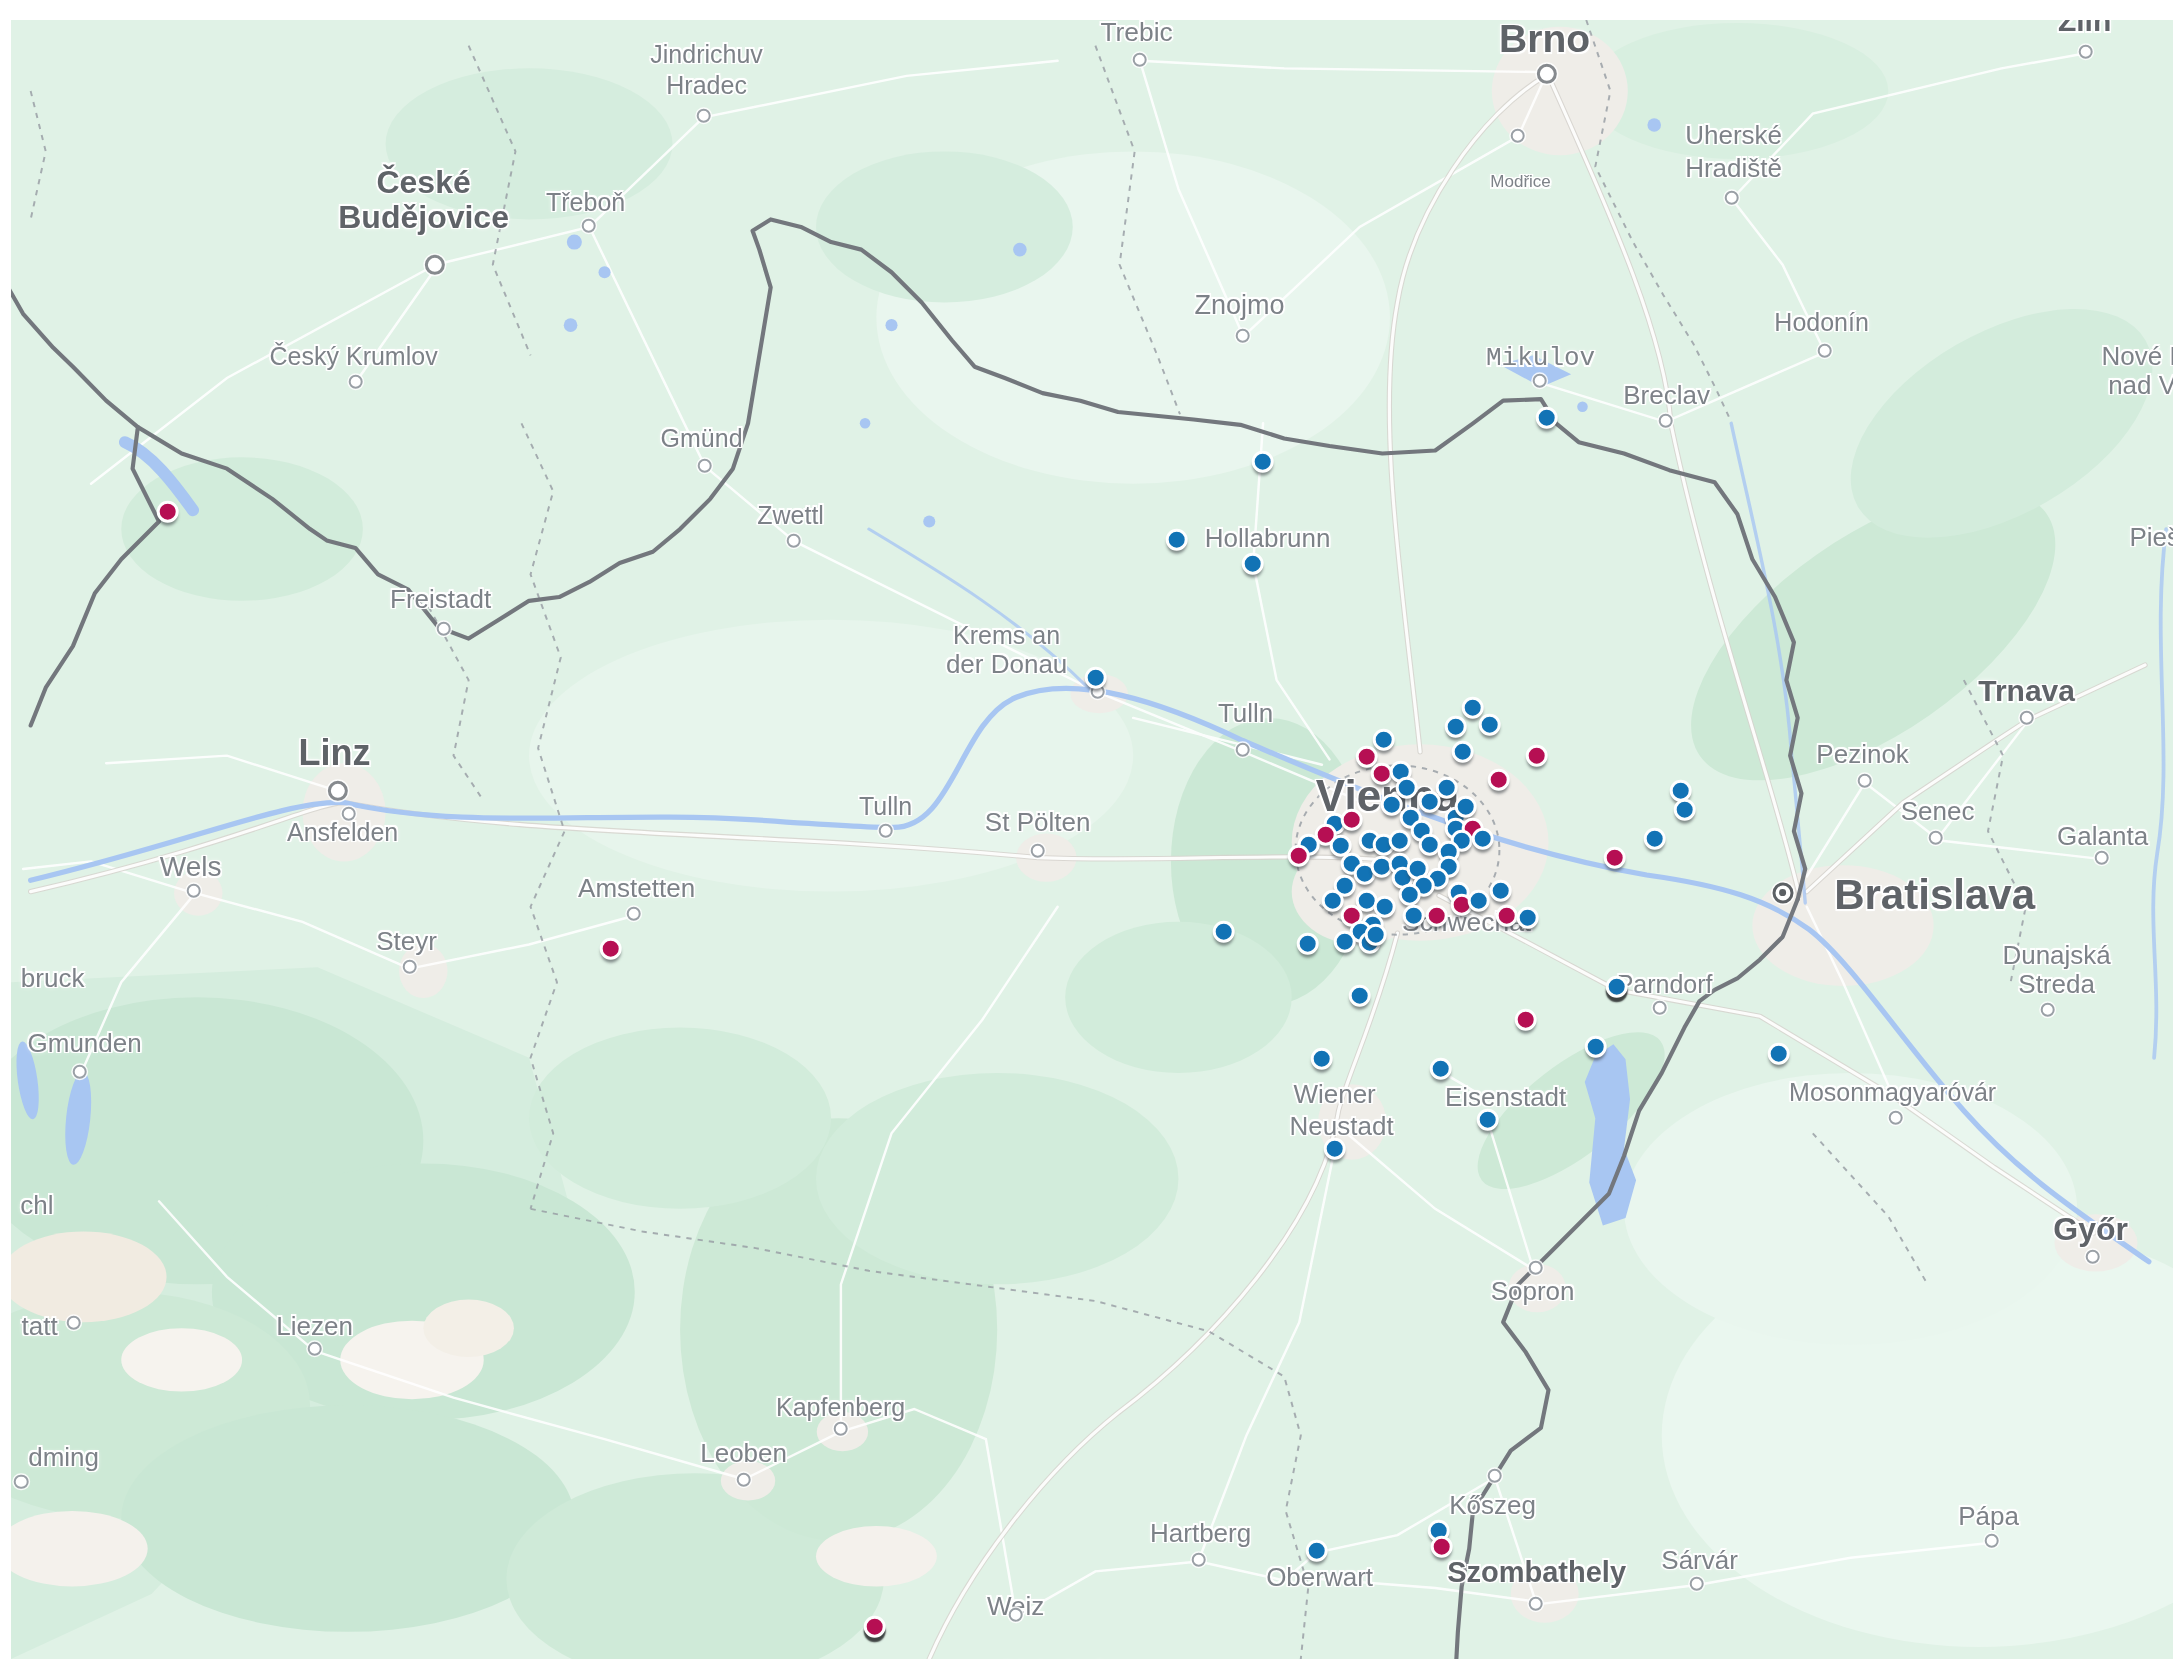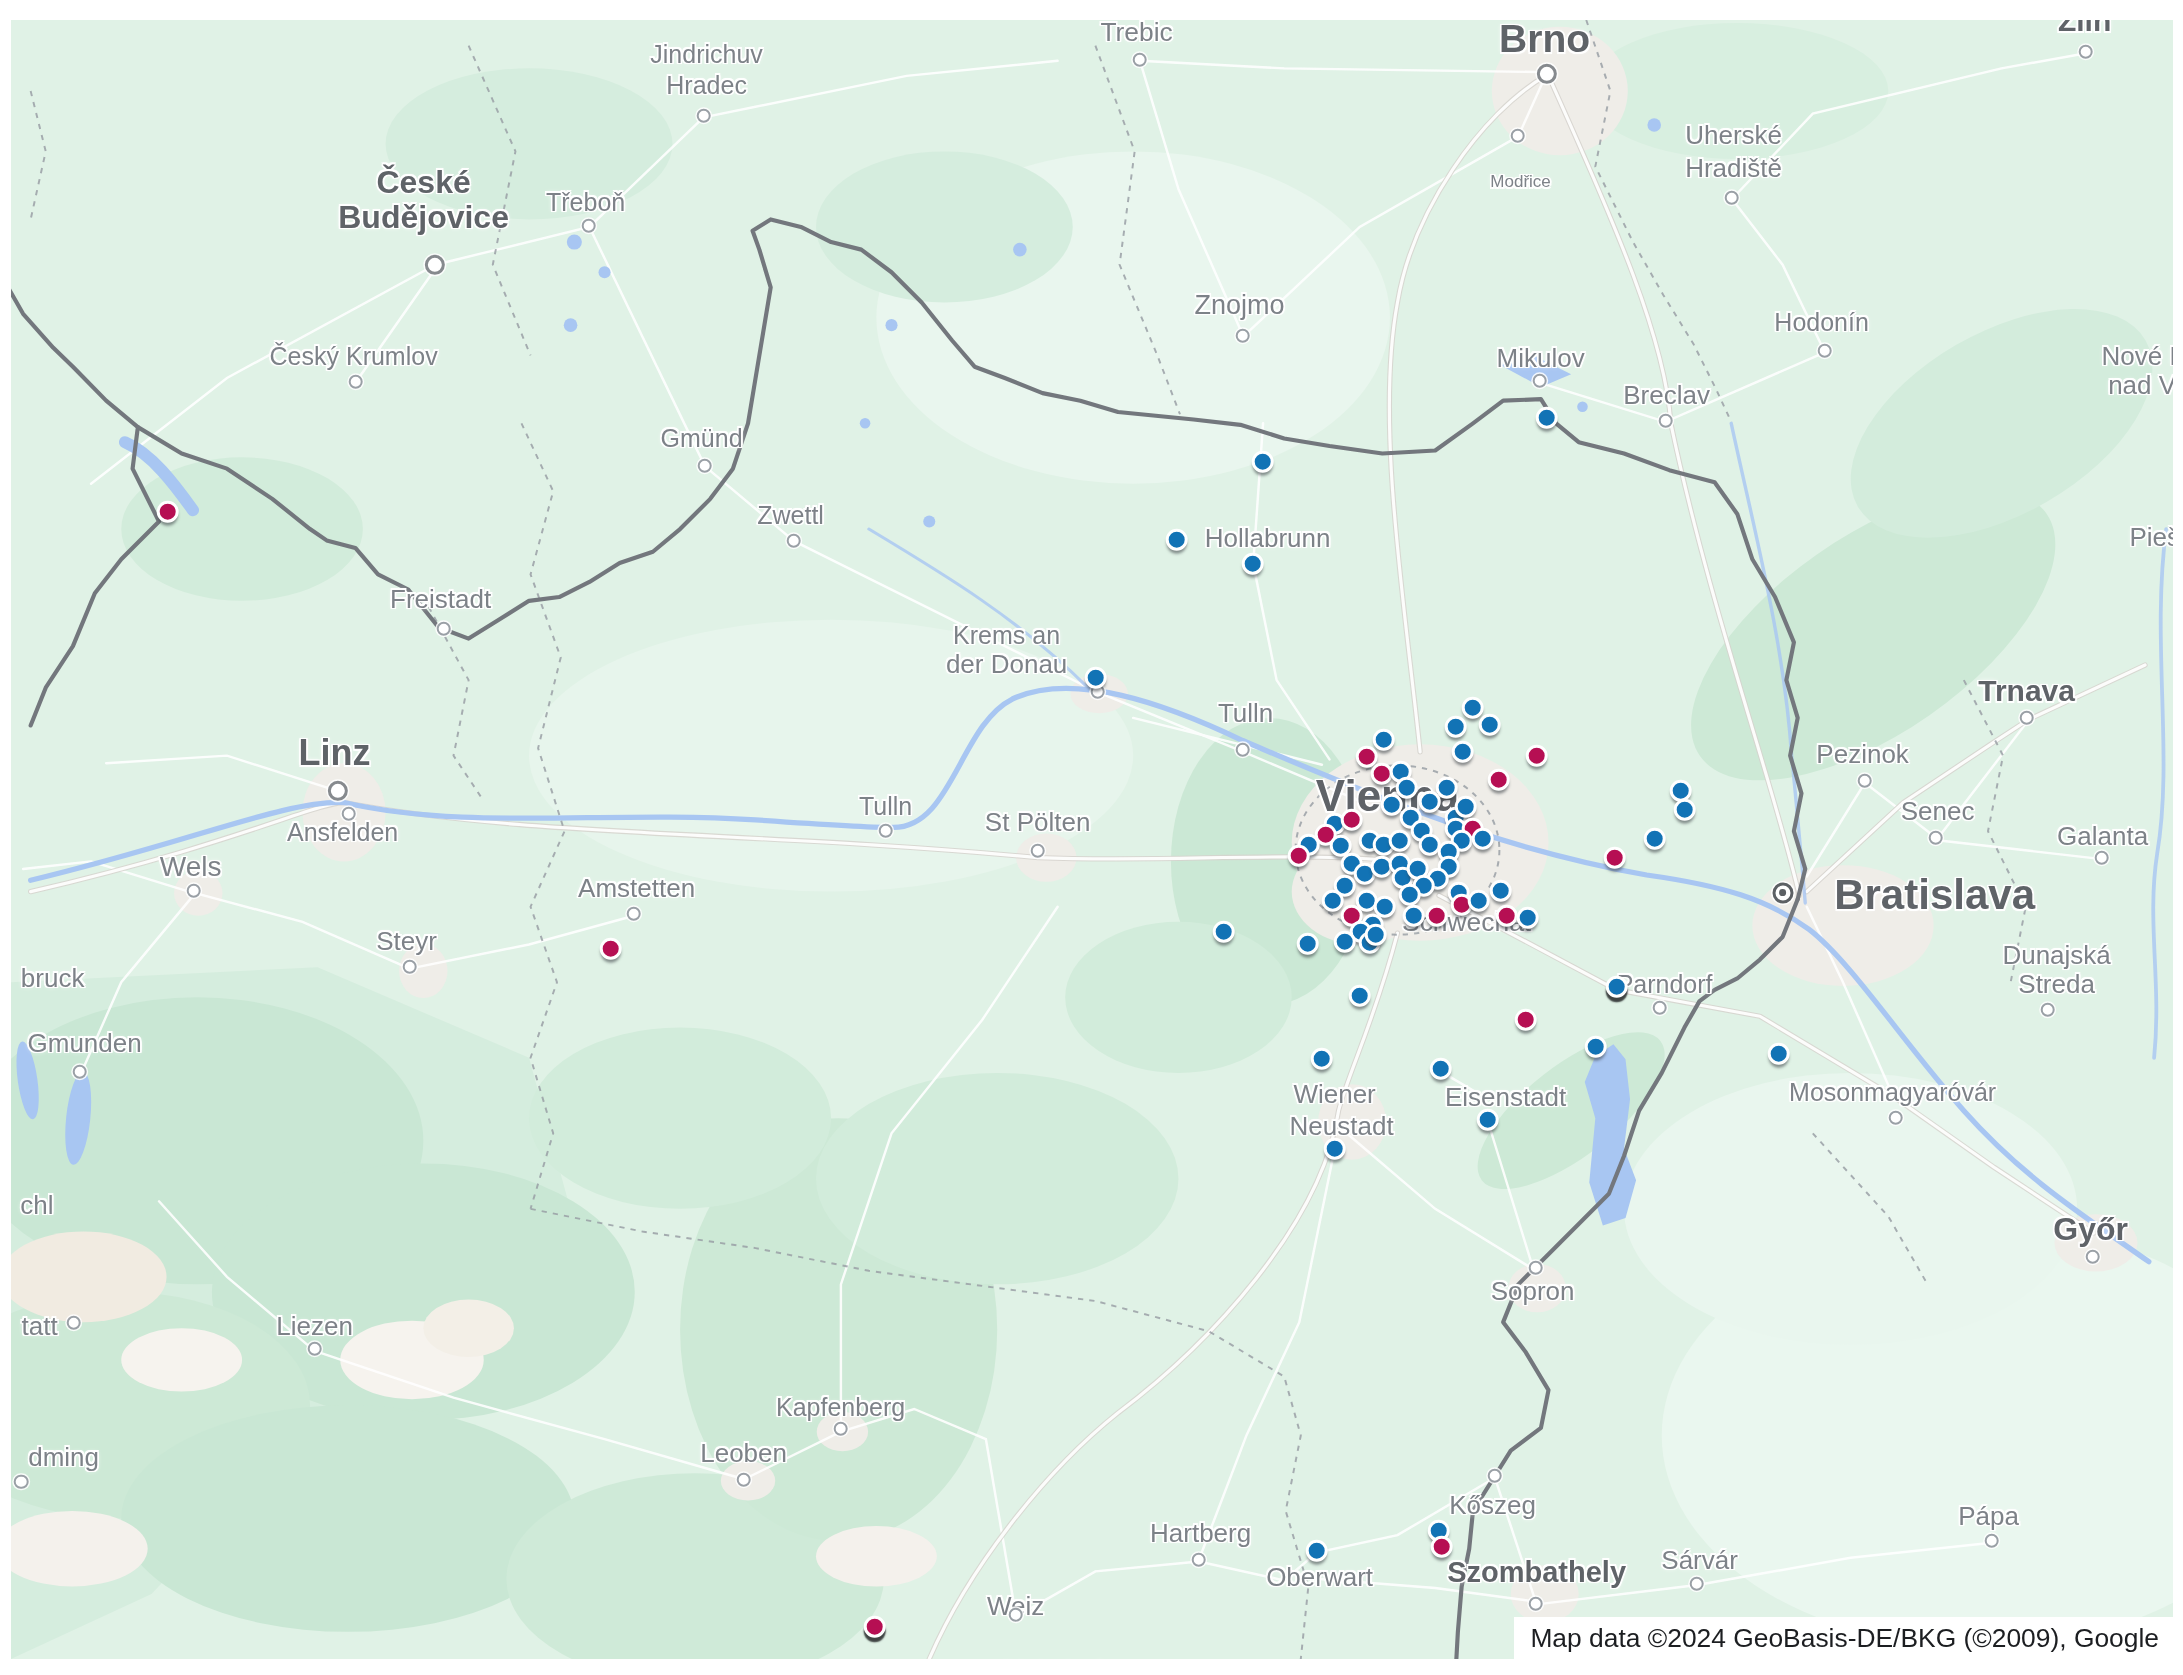--- a/index.html
+++ b/index.html
@@ -173,38 +173,37 @@
       <path d="M560,790 L620,900 600,1000 640,1060"></path>
     </g>
 
     <g fill="none" stroke="#73777d" stroke-width="5.5" stroke-linejoin="round" stroke-linecap="round">
       <path d="M10,380 L30,415 70,460 96,485 140,530 182,565 175,620 210,690 160,740 125,785 96,855 60,910 40,960"></path>
       <path d="M182,565 L240,600 300,620 360,660 410,700 432,715 470,725 500,760 540,780 580,830 620,845 660,820 700,795 740,790 780,770 820,745 864,730 900,700 940,660 970,620 990,560 1000,500 1010,440 1020,380 1005,330 996,305 1020,290 1060,300 1100,320 1140,330 1180,360 1220,400 1260,450 1290,485 1330,500 1380,520 1430,530 1480,545 1530,550 1580,555 1642,562 1700,580 1760,590 1830,600 1900,596 1950,560 1990,530 2040,528 2060,560 2090,585 2150,600 2210,622 2270,638 2300,680 2320,740 2350,790 2375,850 2365,900 2380,950 2370,1000 2385,1050 2375,1100 2390,1150 2380,1190"></path>
       <path d="M2380,1190 L2360,1240 2330,1270 2300,1295 2270,1310 2250,1325 2230,1360 2200,1420 2170,1470 2150,1530 2130,1580 2090,1620 2050,1660 2010,1700 1990,1750 2020,1790 2050,1840 2040,1890 2000,1920 1975,1960 1950,2000 1945,2050 1935,2100 1930,2160 1928,2196"></path>
     </g>
   </svg>
 
-  <div id="attribution">Map data ©2024 GeoBasis-DE/BKG (©2009), Google</div>
 <div class="map-label" style="font-size: 26.4px; left: 1126px; top: 12px;">Trebic</div>
     <div class="map-label bold" style="font-size: 39px; left: 1534px; top: 19.6px;">Brno</div>
     <div class="map-label" style="font-size: 17px; left: 1510px; top: 138px; margin-top: 24px;">Modřice</div>
     <div class="map-label bold" style="font-size: 30px; left: 2074px; top: 1.5px;">Zlín</div>
     <div class="map-label" style="font-size: 26px; left: 1723px; top: 115px;">Uherské</div>
     <div class="map-label" style="font-size: 26px; left: 1723px; top: 148px;">Hradiště</div>
     <div class="map-label" style="font-size: 25px; left: 1811px; top: 302px;">Hodonín</div>
     <div class="map-label" style="font-size: 26px; left: 2143px; top: 336px;">Nové Me</div>
     <div class="map-label" style="font-size: 26px; left: 2146px; top: 365px;">nad Váh</div>
     <div class="map-label" style="font-size: 25px; left: 696px; top: 34px;">Jindrichuv</div>
     <div class="map-label" style="font-size: 25px; left: 696px; top: 65px;">Hradec</div>
     <div class="map-label bold" style="font-size: 32px; left: 413px; top: 162px;">České</div>
     <div class="map-label bold" style="font-size: 32px; left: 413px; top: 197px;">Budějovice</div>
     <div class="map-label" style="font-size: 25px; left: 575px; top: 182px;">Třeboň</div>
     <div class="map-label" style="font-size: 25px; left: 343px; top: 336px;">Český Krumlov</div>
     <div class="map-label" style="font-size: 27px; left: 1229px; top: 285px;">Znojmo</div>
-    <div class="map-label" style="font-size: 26px; left: 1530px; top: 338px;">Mikulov</div>
+    <div class="map-label" style="font-size: 26px; left: 1530px; top: 338px; font-family: Liberation Mono, monospace;">Mikulov</div>
     <div class="map-label" style="font-size: 26px; left: 1656px; top: 375px;">Breclav</div>
     <div class="map-label" style="font-size: 25px; left: 691px; top: 418px;">Gmünd</div>
     <div class="map-label" style="font-size: 25px; left: 780px; top: 495px;">Zwettl</div>
     <div class="map-label" style="font-size: 26px; left: 430px; top: 579px;">Freistadt</div>
     <div class="map-label" style="font-size: 26px; left: 1257px; top: 518px;">Hollabrunn</div>
     <div class="map-label" style="font-size: 25px; left: 996px; top: 615px;">Krems an</div>
     <div class="map-label" style="font-size: 26px; left: 996px; top: 644px;">der Donau</div>
     <div class="map-label" style="font-size: 26px; left: 1235px; top: 693px;">Tulln</div>
     <div class="map-label bold" style="font-size: 36px; left: 324px; top: 733px;">Linz</div>
     <div class="map-label" style="font-size: 25px; left: 332px; top: 812px;">Ansfelden</div>

